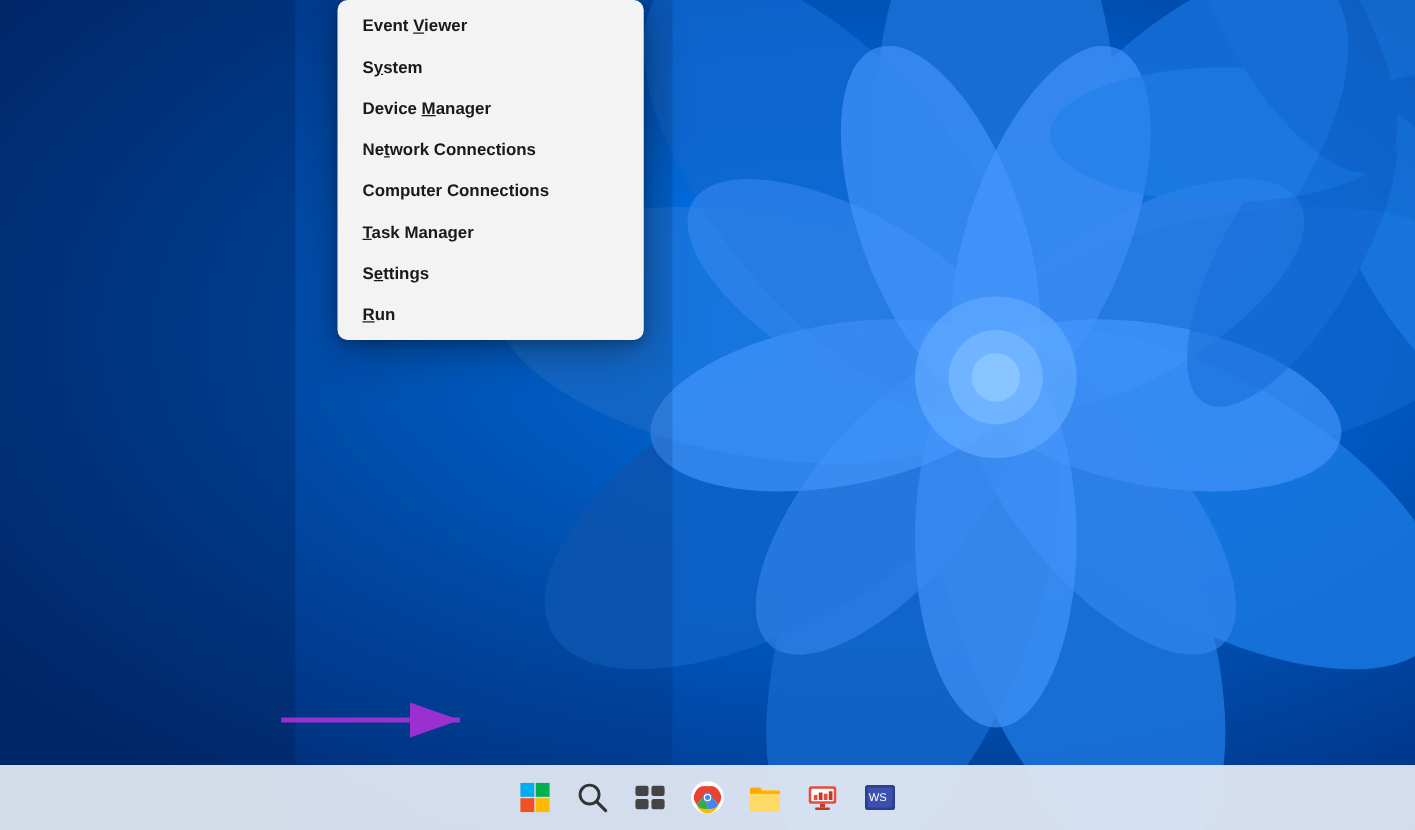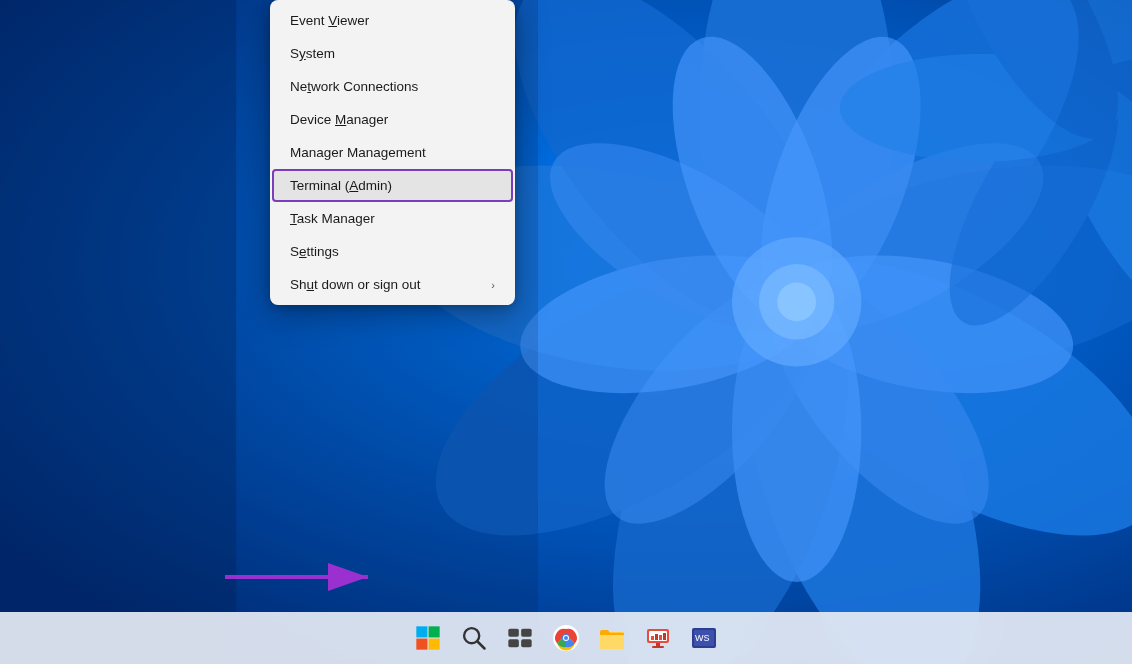--- a/index.html
+++ b/index.html
@@ -81,20 +81,21 @@
     .menu-item {
       display: flex;
       align-items: center;
       justify-content: space-between;
       padding: 9px 20px;
       font-size: 13.5px;
       color: #1a1a1a;
       cursor: pointer;
       white-space: nowrap;
       user-select: none;
+      font-weight: bold;
     }
 
     .menu-item.highlighted {
       background: rgba(0,0,0,0.06);
       outline: 2px solid #7a3dbb;
       outline-offset: -2px;
       border-radius: 4px;
       margin: 0 2px;
       padding: 9px 18px;
     }
@@ -185,52 +186,48 @@
 
   <div class="menu-item">
     <span>Event <span class="underline-char">V</span>iewer</span>
   </div>
 
   <div class="menu-item">
     <span>S<span class="underline-char">y</span>stem</span>
   </div>
 
   <div class="menu-item">
+    <span>Device <span class="underline-char">M</span>anager</span>
+  </div>
+
+  <div class="menu-item">
     <span>Ne<span class="underline-char">t</span>work Connections</span>
   </div>
 
-  <div class="menu-item">
-    <span>Device <span class="underline-char">M</span>anager</span>
-  </div>
-
-
-  <div class="menu-item">
-    <span>Manager Management</span>
-  </div>
-
-
-  <div class="menu-item highlighted">
-    <span>Terminal (<span class="underline-char">A</span>dmin)</span>
-  </div>
+
+  <div class="menu-item">
+    <span>Computer Connections</span>
+  </div>
+
+
 
   <div class="menu-item">
     <span><span class="underline-char">T</span>ask Manager</span>
   </div>
 
   <div class="menu-item">
     <span>S<span class="underline-char">e</span>ttings</span>
   </div>
 
 
 
-
-  <div class="menu-item">
-    <span>Sh<span class="underline-char">u</span>t down or sign out</span>
-    <span class="submenu-arrow">›</span>
-  </div>
+  <div class="menu-item">
+    <span><span class="underline-char">R</span>un</span>
+  </div>
+
 
 
 </div>
 
 <div class="arrow-annotation">
   <svg viewBox="0 0 160 50" xmlns="http://www.w3.org/2000/svg">
     <defs>
       <marker id="arrowhead" markerWidth="10" markerHeight="7" refX="10" refY="3.5" orient="auto">
         <polygon points="0 0, 10 3.5, 0 7" fill="#9b30d0"></polygon>
       </marker>

